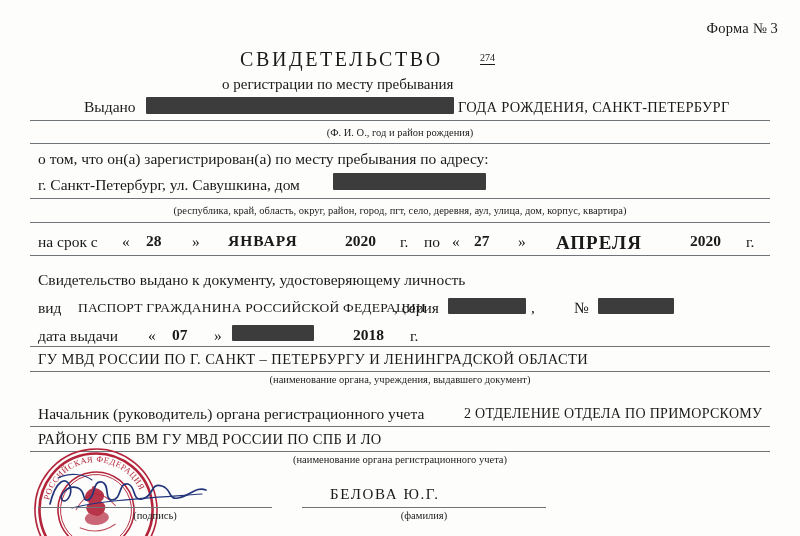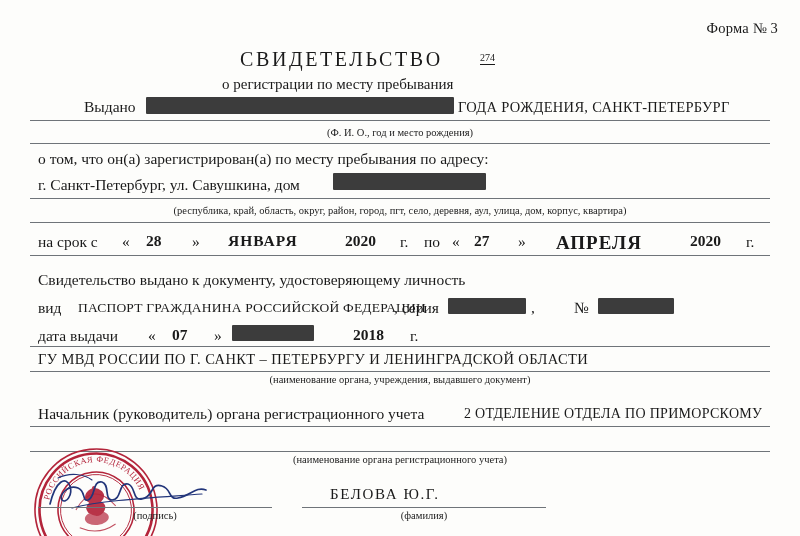--- a/index.html
+++ b/index.html
@@ -166,21 +166,21 @@
   <div class="abs form-no">Форма № 3</div>
 
   <div class="abs title-main">СВИДЕТЕЛЬСТВО</div>
   <div class="abs title-num">274</div>
   <div class="abs title-sub">о регистрации по месту пребывания</div>
 
   <div class="abs lbl r-vydano-lbl">Выдано</div>
   <div class="abs redact r-vydano-bar"></div>
   <div class="abs r-vydano-txt nowrap">ГОДА РОЖДЕНИЯ, САНКТ-ПЕТЕРБУРГ</div>
   <div class="abs rule r-vydano-rule"></div>
-  <div class="abs hint r-vydano-hint">(Ф. И. О., год и место рождения)</div>
+  <div class="abs hint r-vydano-hint">(Ф. И. О., год и район рождения)</div>
   <div class="abs rule r-vydano-rule2"></div>
 
   <div class="abs lbl r-otom">о том, что он(а) зарегистрирован(а) по месту пребывания по адресу:</div>
   <div class="abs lbl r-addr">г. Санкт-Петербург, ул. Савушкина, дом</div>
   <div class="abs redact r-addr-bar"></div>
   <div class="abs rule r-addr-rule"></div>
   <div class="abs hint r-addr-hint">(республика, край, область, округ, район, город, пгт, село, деревня, аул, улица, дом, корпус, квартира)</div>
   <div class="abs rule r-addr-rule2"></div>
 
   <div class="abs lbl r-srok">на срок с</div>
@@ -217,20 +217,21 @@
   <div class="abs lbl r-date-g">г.</div>
   <div class="abs rule r-date-rule"></div>
 
   <div class="abs r-organ">ГУ  МВД  РОССИИ  ПО  Г. САНКТ – ПЕТЕРБУРГУ  И  ЛЕНИНГРАДСКОЙ ОБЛАСТИ</div>
   <div class="abs rule r-organ-rule"></div>
   <div class="abs hint r-organ-hint">(наименование органа, учреждения, выдавшего документ)</div>
 
   <div class="abs lbl r-nach">Начальник (руководитель) органа регистрационного учета</div>
   <div class="abs r-nach-val">2 ОТДЕЛЕНИЕ ОТДЕЛА  ПО ПРИМОРСКОМУ</div>
   <div class="abs rule r-nach-rule"></div>
+  <div class="abs r-nach2">РАЙОНУ СПБ ВМ  ГУ  МВД РОССИИ  ПО СПБ  И  ЛО</div>
   <div class="abs rule r-nach2-rule"></div>
   <div class="abs hint r-nach-hint">(наименование органа регистрационного учета)</div>
 
   <svg class="abs stamp" viewBox="0 0 128 128">
     <g fill="none" stroke="#b3243a" stroke-width="1.6" transform="rotate(-6 64 64)">
       <circle cx="64" cy="64" r="61"></circle>
       <circle cx="64" cy="64" r="56.5" stroke-width="2.6"></circle>
       <circle cx="64" cy="64" r="38"></circle>
       <circle cx="64" cy="64" r="35.5" stroke-width="0.9"></circle>
     </g>

